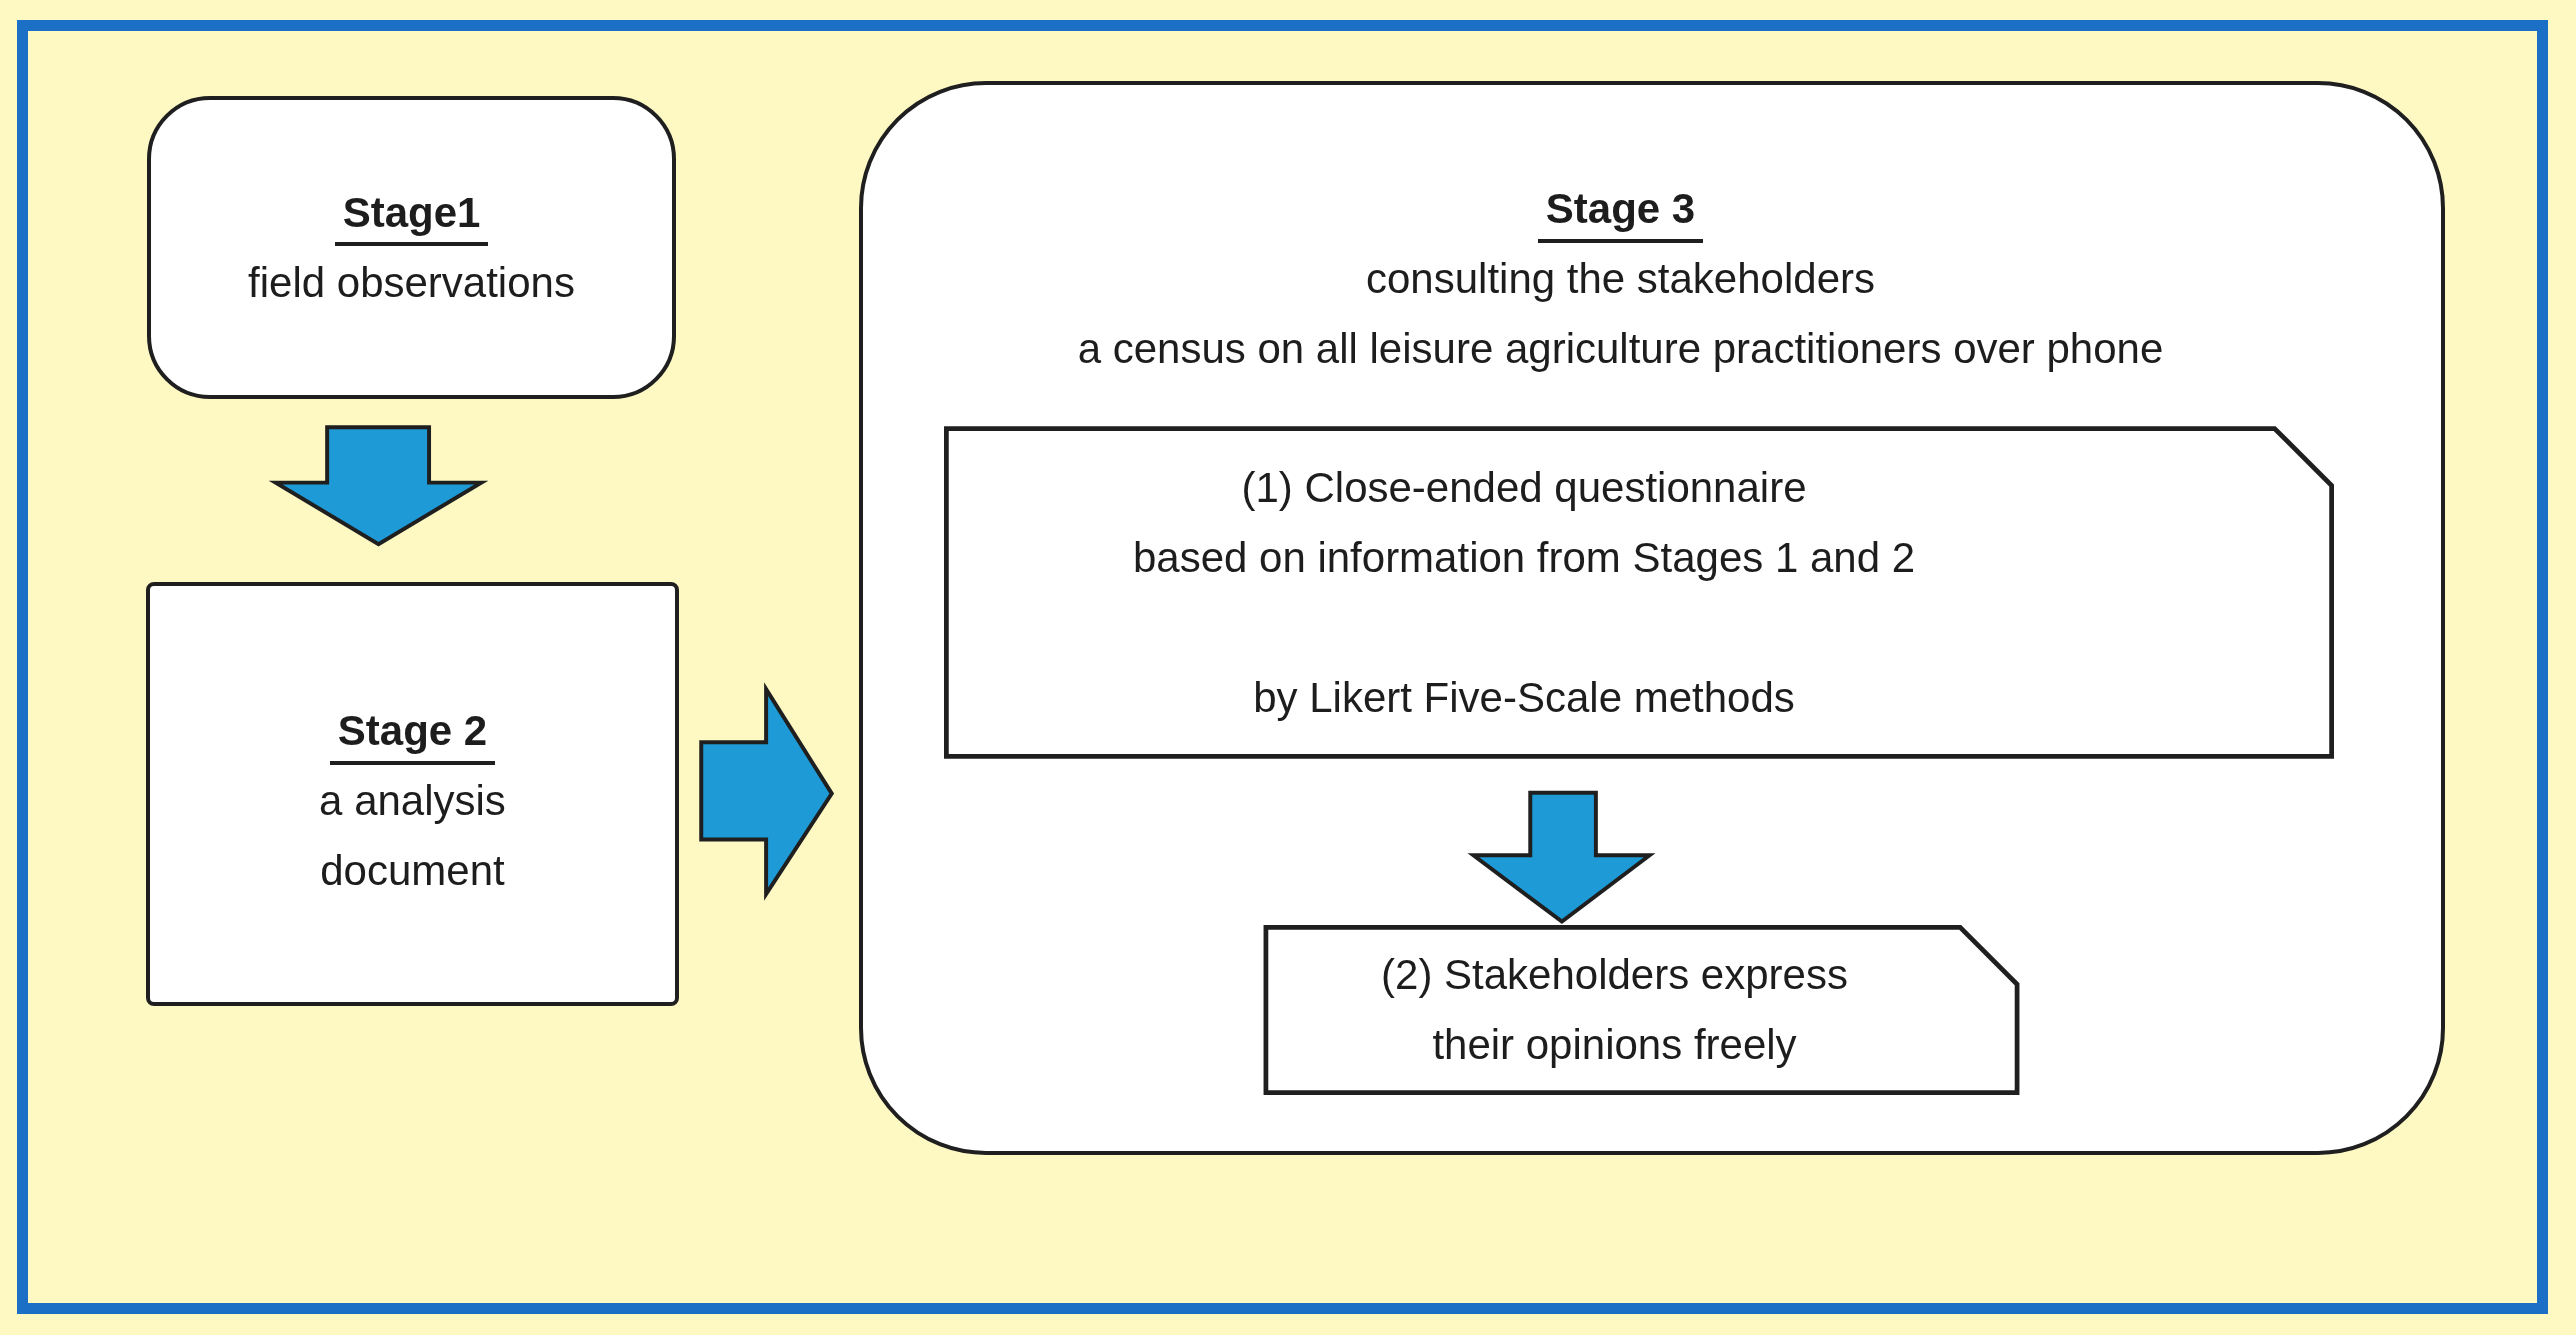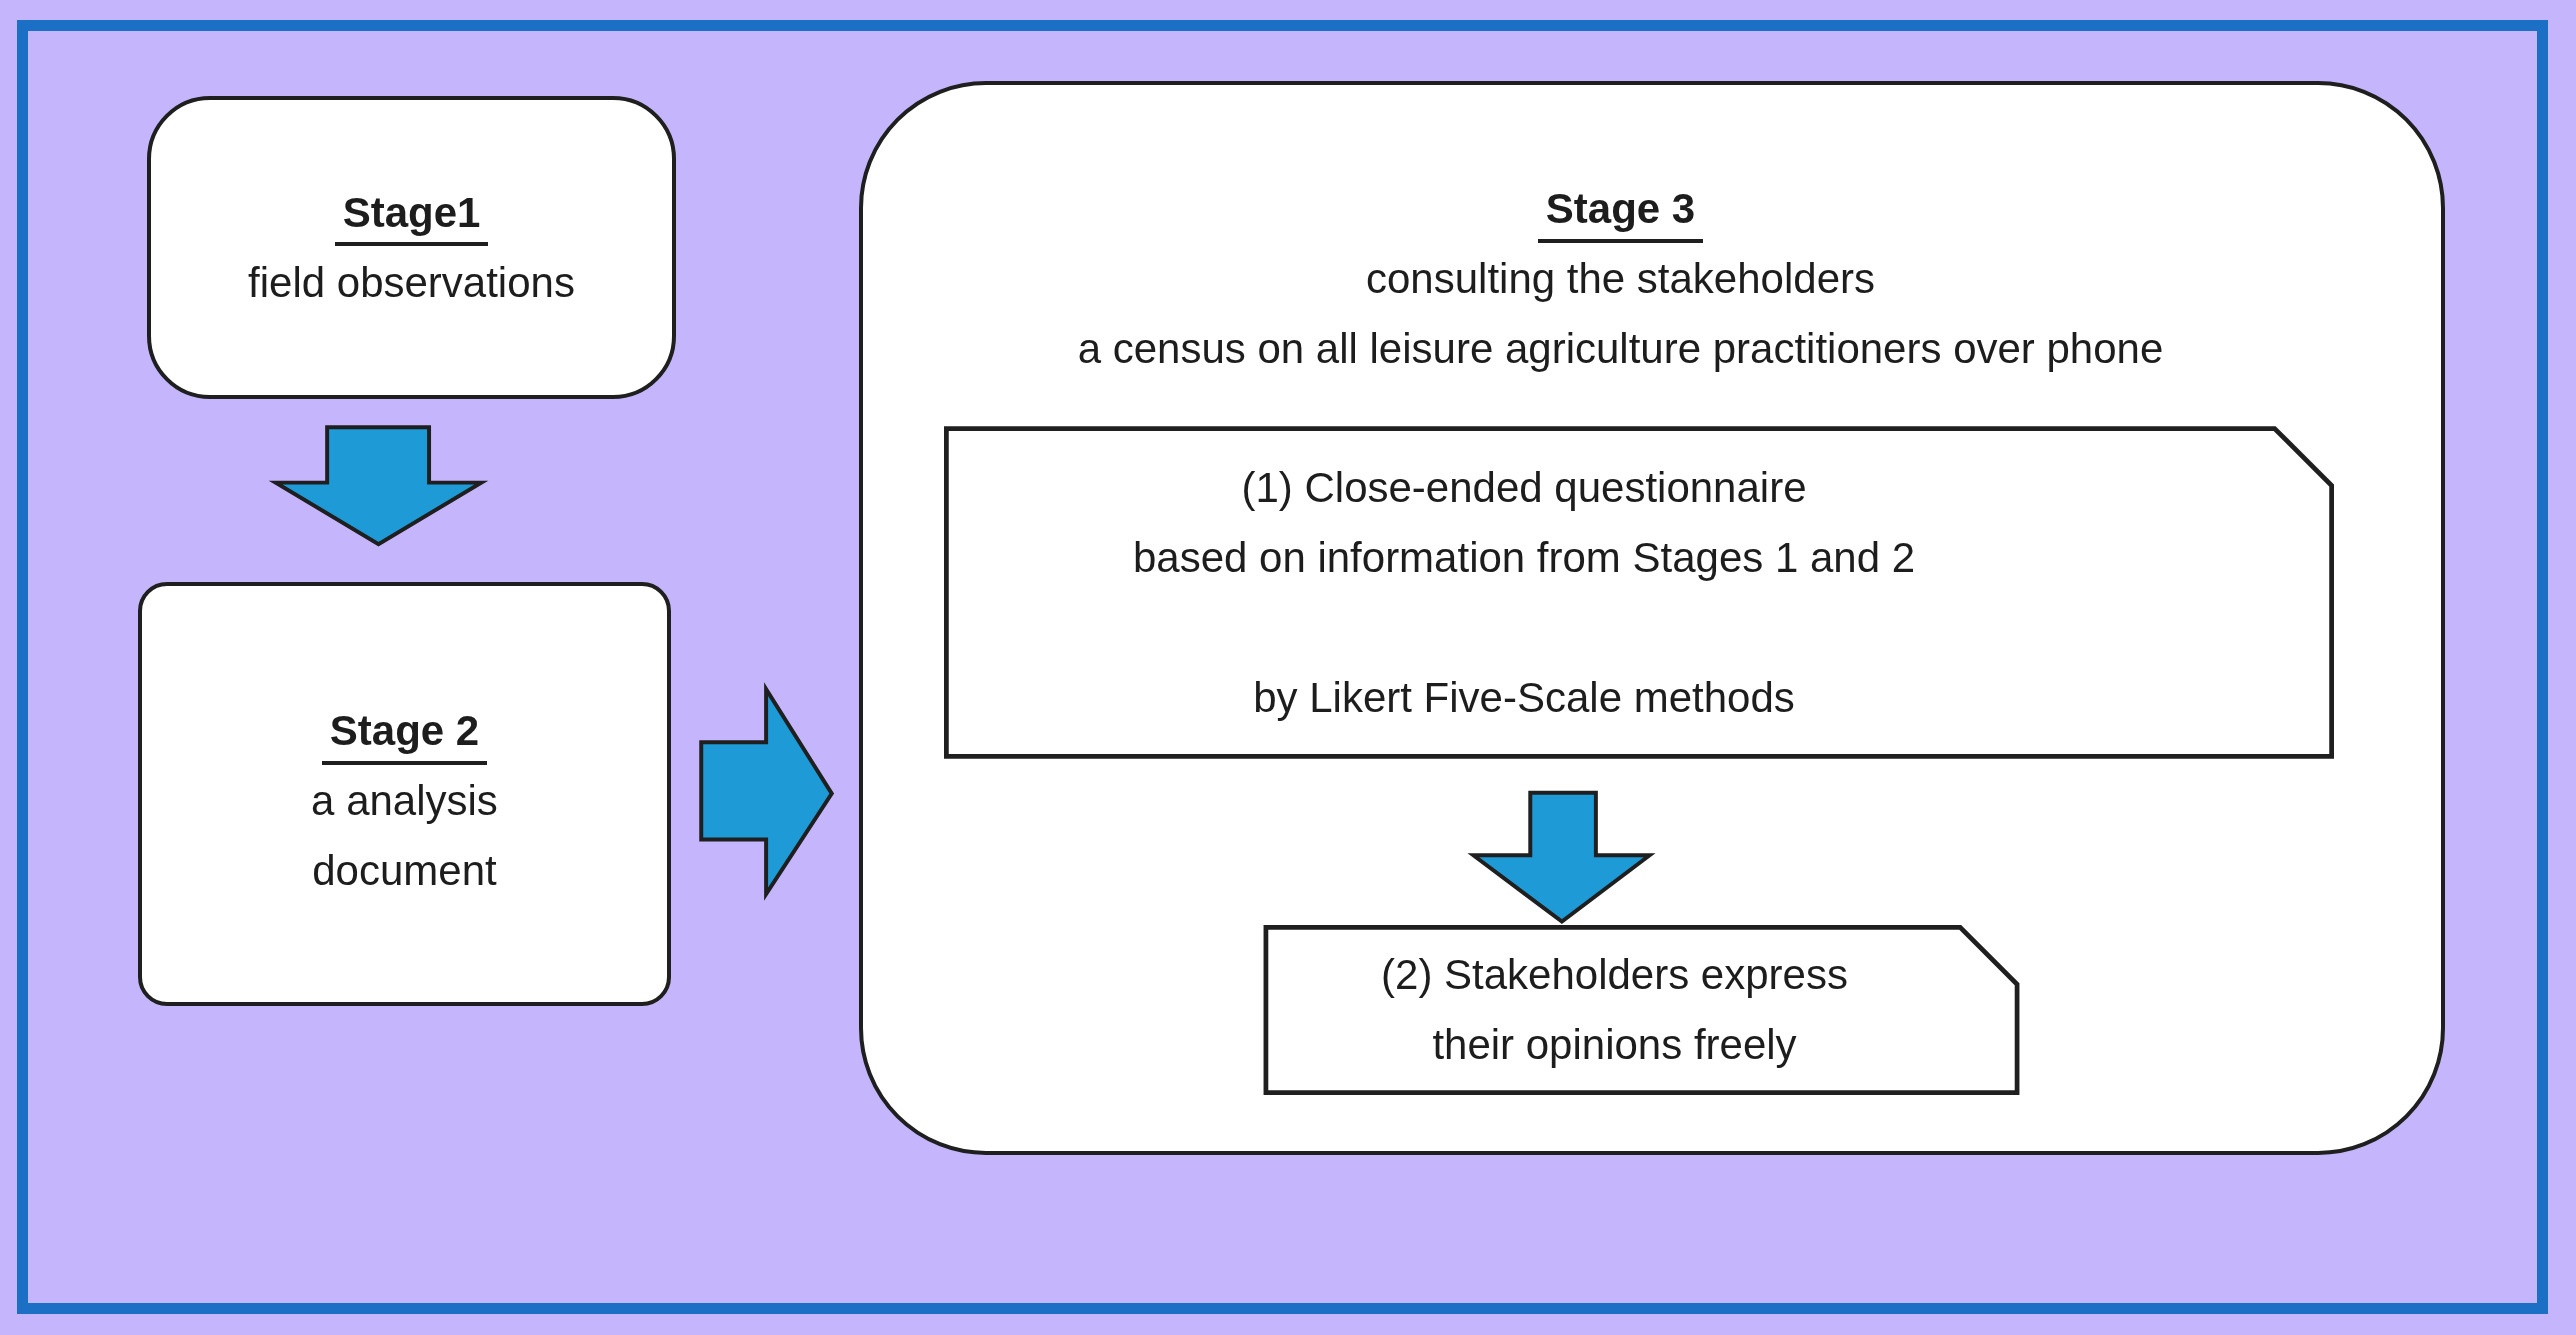--- a/index.html
+++ b/index.html
@@ -11,21 +11,21 @@
     width: 2576px;
     height: 1336px;
     overflow: hidden;
     font-family: "Liberation Sans", sans-serif;
     color: var(--text, #1d1d1d);
   }
   #canvas {
     position: relative;
     width: 2576px;
     height: 1336px;
-    background: #c4b5fd;
+    background: #fef9c3;
   }
   .abs { position: absolute; }
 
   
   .frame {
     left: 17.4px; top: 20px;
     width: 2531px; height: 1294px;
     box-sizing: border-box;
     border: 11px solid var(--frame, #1B6FC4);
     background: transparent;
@@ -36,21 +36,21 @@
     box-sizing: border-box;
     border: 4px solid var(--outline, #1f1f1f);
     background: #ffffff;
     display: flex;
     flex-direction: column;
     justify-content: center;
     align-items: center;
     text-align: center;
   }
   .stage1-box { left: 147px; top: 96px; width: 529px; height: 303px; border-radius: 63px; }
-  .stage2-box { left: 138px; top: 582px; width: 533px; height: 424px; border-radius: 29px; padding-top: 14.3px; }
+  .stage2-box { left: 146px; top: 582px; width: 533px; height: 424px; border-radius: 8px; padding-top: 14.3px; }
   .stage3-panel { left: 859px; top: 81px; width: 1586px; height: 1074px; border-radius: 127px; }
 
   .line {
     height: 70px;
     line-height: 70px;
     font-size: 42px;
     white-space: nowrap;
   }
   .heading { font-weight: bold; }
   .underlined {

